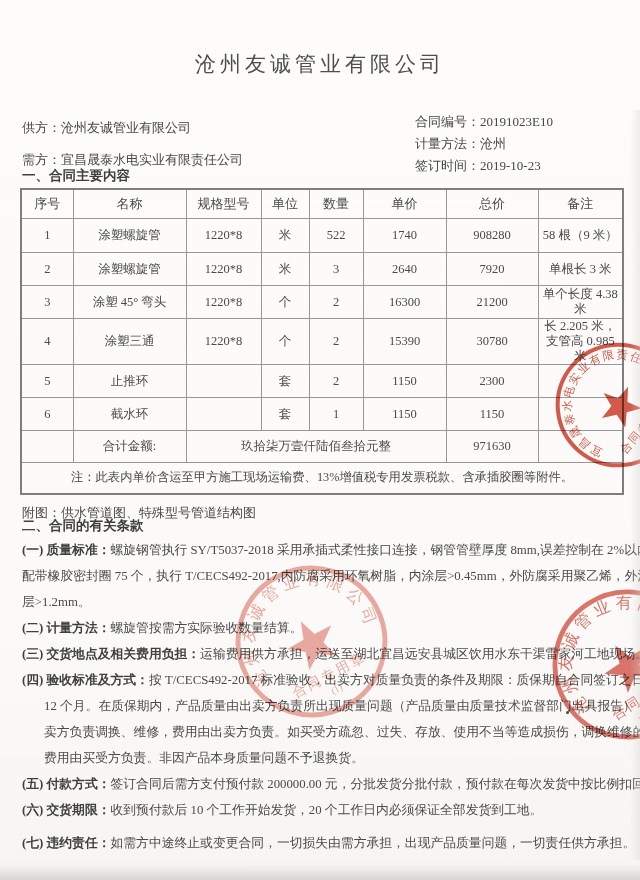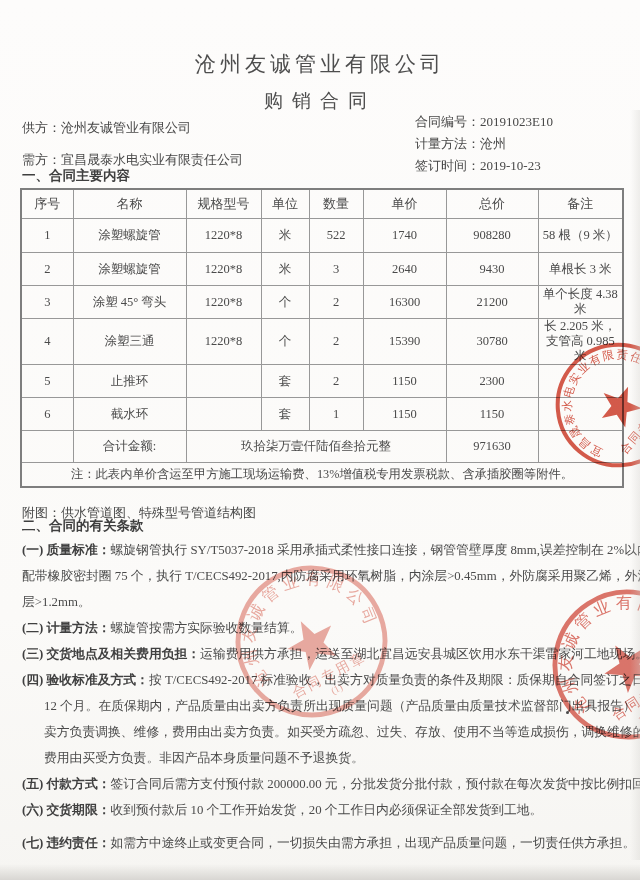--- a/index.html
+++ b/index.html
@@ -18,21 +18,21 @@
   .sec-heading{position:absolute;font-size:13.5px;font-weight:bold;color:#3f3f3f;white-space:nowrap;}
   .sec1{left:22px;top:167px;}
   .sec2{left:22px;top:517px;}
   table.items{position:absolute;left:20px;top:188px;width:602px;border-collapse:collapse;
          table-layout:fixed;font-size:12.5px;color:#4a4a4a;border:2px solid #7e7e7e;}
   table.items th,table.items td{border:1px solid #989898;text-align:center;padding:0 2px;
          font-weight:normal;overflow:hidden;}
   table.items th{height:28px;font-size:13px;}
   td.remark{white-space:pre-line;line-height:15px;}
   tr.total-row{height:32px;}
-  tr.note-row{height:24px;border-radius:8px;}
+  tr.note-row{height:31px;border-radius:8px;}
   td.note-cell{text-align:left;padding:0 6px;font-size:12.3px;white-space:nowrap;}
   .attach{position:absolute;left:22px;top:492px;font-size:13px;white-space:nowrap;margin-top:12px;}
   .clauses{position:absolute;left:22px;top:537px;width:612px;font-size:12.8px;color:#4a4a4a;}
   .clause-line{line-height:26px;height:26px;white-space:nowrap;}
   .clause-label{font-weight:bold;color:#404040;}
   .cont-indent{padding-left:22px;}
   .gap-before{margin-top:7px;}
   .seal{position:absolute;mix-blend-mode:multiply;pointer-events:none;}
   .seal svg{display:block;width:100%;height:100%;overflow:visible;}
   .seal-buyer{left:551px;top:338px;width:134px;height:134px;transform:rotate(-50deg);color:#cf3e2c;opacity:.85;}
@@ -44,21 +44,20 @@
   .shade-right{position:absolute;left:630px;top:110px;width:10px;height:750px;
          background:linear-gradient(90deg,rgba(210,208,204,0),rgba(210,208,204,.35));}
   .speck{position:absolute;left:566px;top:711px;width:3px;height:3px;border-radius:50%;background:#4a4a4a;}
 </style>
 </head>
 <body>
 
 <div class="page">
 
   <div class="title">沧州友诚管业有限公司</div>
-  <div class="subtitle">购销合同</div>
 
   <div class="hline hl1">供方：沧州友诚管业有限公司</div>
   <div class="hline hl2">需方：宜昌晟泰水电实业有限责任公司</div>
 
   <div class="hright">
     <div>合同编号：20191023E10</div>
     <div>计量方法：沧州</div>
     <div>签订时间：2019-10-23</div>
   </div>
 
@@ -98,21 +97,21 @@
           <td>908280</td>
           <td class="remark">58 根（9 米）</td>
         </tr>
         <tr style="height: 33px;">
           <td>2</td>
           <td>涂塑螺旋管</td>
           <td>1220*8</td>
           <td>米</td>
           <td>3</td>
           <td>2640</td>
-          <td>9430</td>
+          <td>7920</td>
           <td class="remark">单根长 3 米</td>
         </tr>
         <tr style="height: 33px;">
           <td>3</td>
           <td>涂塑 45° 弯头</td>
           <td>1220*8</td>
           <td>个</td>
           <td>2</td>
           <td>16300</td>
           <td>21200</td>

